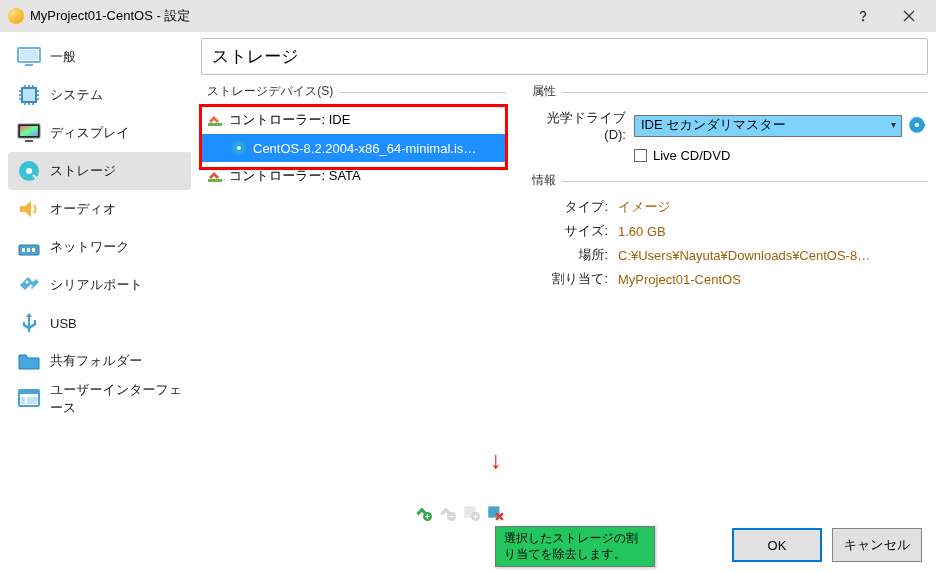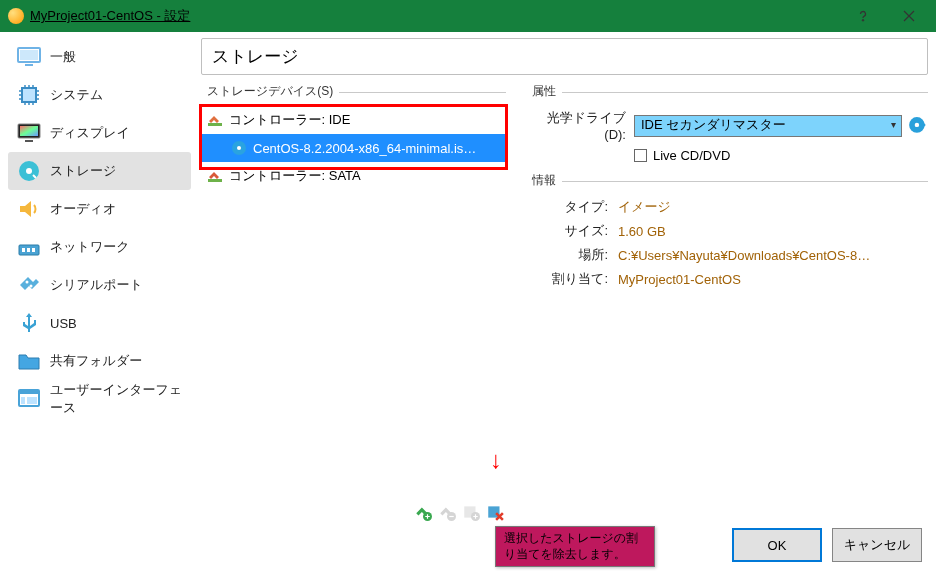--- a/index.html
+++ b/index.html
@@ -1,19 +1,19 @@
 <!DOCTYPE html>
 <html><head>
   <meta charset="utf-8">
   <style>
     * { margin: 0; padding: 0; box-sizing: border-box; font-family: "Meiryo UI", "MS PGothic", sans-serif; font-size: 13px; }
     body { width: 936px; height: 572px; background: #fff; overflow: hidden; position: relative; }
 
     
-    .titlebar { height: 32px; display: flex; align-items: center; padding: 0 4px 0 8px; background: #15803d; text-decoration: underline; }
+    .titlebar { height: 32px; display: flex; align-items: center; padding: 0 4px 0 8px; background: #e5e5e5; }
     .titlebar .app-icon { width: 16px; height: 16px; border-radius: 50%; background: radial-gradient(circle at 30% 30%, #ffdf7f, #ff9b00); margin-right: 6px; }
     .titlebar .title { flex: 1; color: #000; }
     .win-btns { display: flex; }
     .win-btn { width: 46px; height: 32px; display: flex; align-items: center; justify-content: center; background: transparent; border: none; }
     .win-btn svg { width: 12px; height: 12px; stroke: #333; fill: none; stroke-width: 1; }
 
     .content { display: flex; height: 492px; padding: 6px 8px 0 8px; gap: 10px; }
 
     
     .sidebar { width: 183px; }
@@ -48,21 +48,21 @@
     .attrs { flex: 1; display: flex; flex-direction: column; }
     .form-row { display: flex; align-items: center; margin: 3px 0; }
     .form-row .lbl { width: 100px; text-align: right; margin-right: 8px; color: #222; }
     .form-row .lbl-info { width: 82px; text-align: right; margin-right: 10px; color: #222; }
     .form-row .val { color: #a16207; }
     .select { flex: 1; height: 22px; border: 1px solid #777; background: #7dd3fc; padding: 0 15px 0 6px; position: relative; }
     .select::after { content: "▾"; position: absolute; right: 5px; top: 3px; font-size: 10px; color: #333; }
     .disc-btn { width:20px; height:20px; margin-left:6px; display:flex; align-items:center; justify-content:center; }
     .chk { width: 13px; height: 13px; border: 1px solid #666; margin-right: 6px; display:inline-block; }
 
-    .tooltip { position: absolute; top: 526px; left: 495px; background: #be185d; border: 1px solid #777; padding: 4px 8px; font-size: 12px; box-shadow: 1px 1px 3px rgba(0,0,0,0.25); max-width: 160px; line-height:1.3;}
+    .tooltip { position: absolute; top: 526px; left: 495px; background: #22c55e; border: 1px solid #777; padding: 4px 8px; font-size: 12px; box-shadow: 1px 1px 3px rgba(0,0,0,0.25); max-width: 160px; line-height:1.3;}
     .buttons-bar { position:absolute; bottom:10px; right:14px; display:flex; gap:10px; }
     .dlg-btn { width: 90px; height: 34px; background: #e1e1e1; border: 1px solid #858585; display:flex; align-items:center; justify-content:center; cursor:pointer; }
     .dlg-btn.primary { border: 2px solid #0078d7; }
   </style>
 </head>
 <body>
 
 <div class="titlebar">
   <div class="app-icon"></div>
   <div class="title">MyProject01-CentOS - 設定</div>

